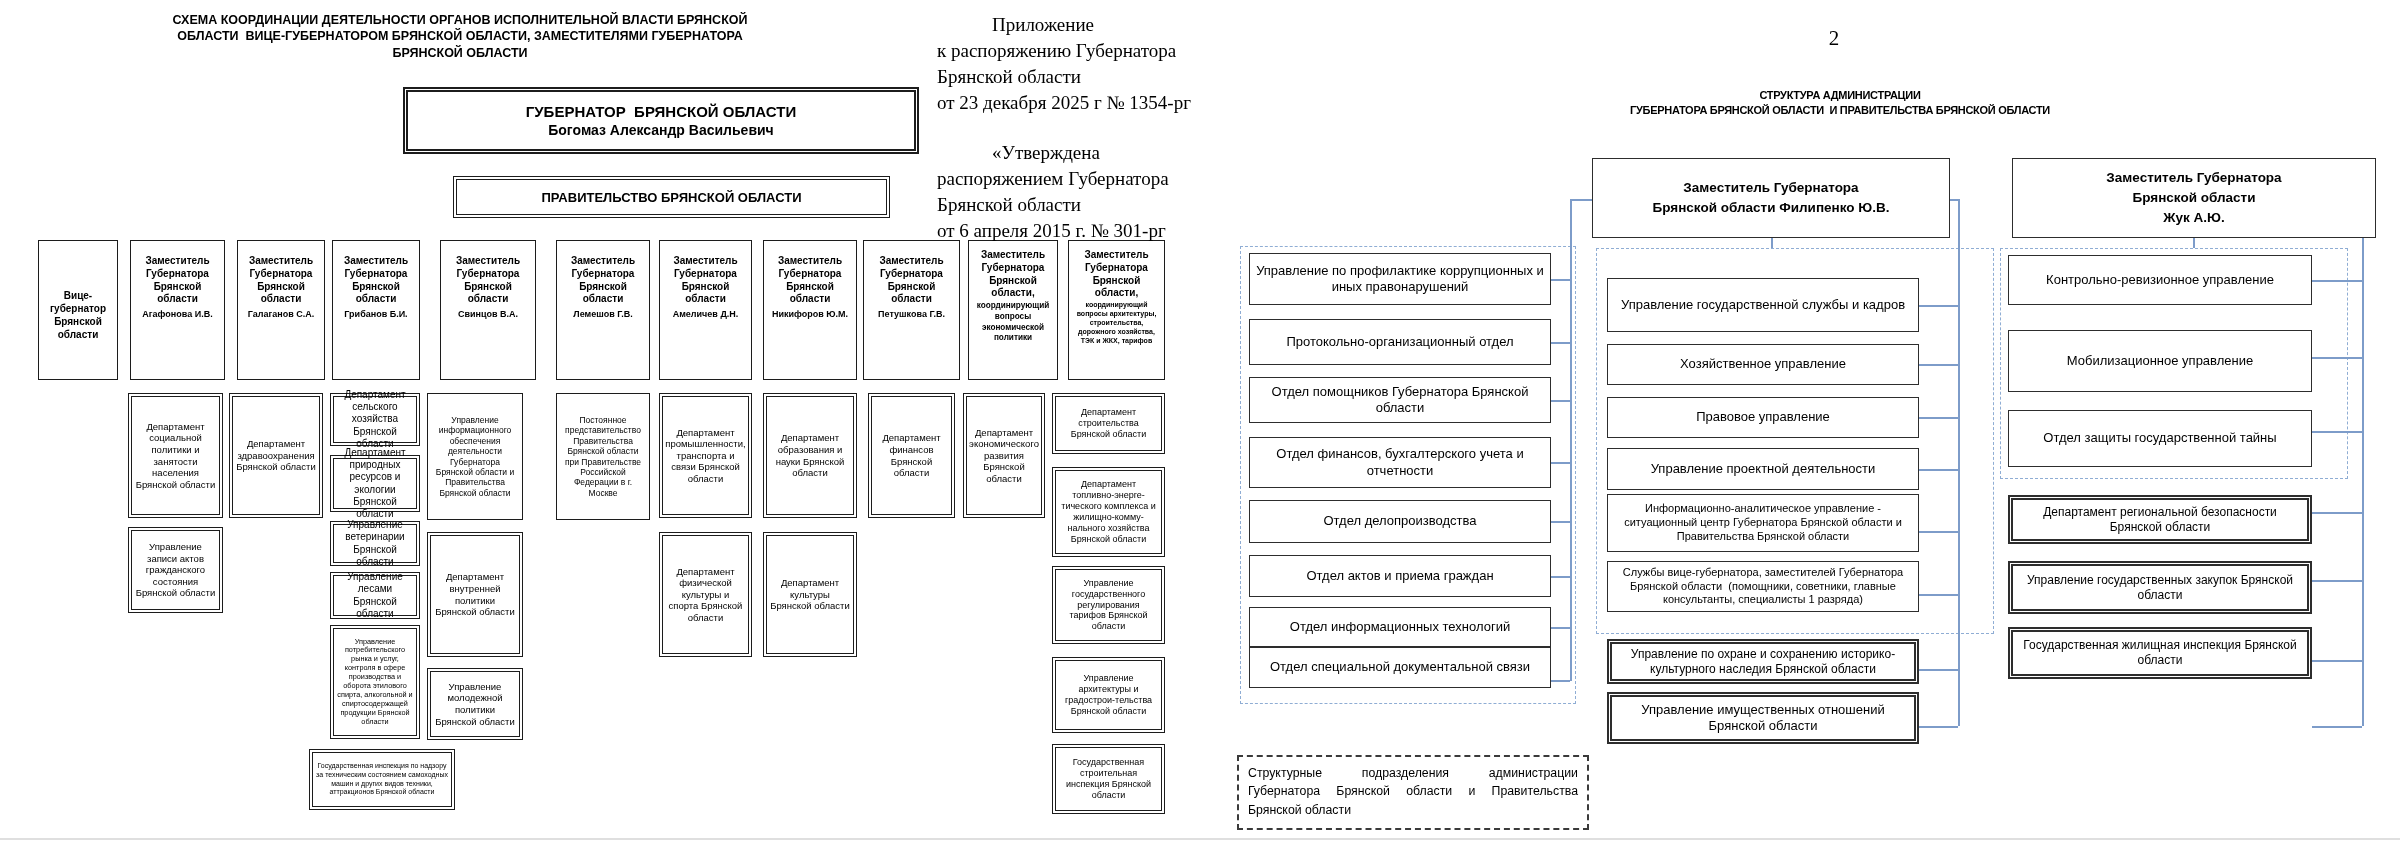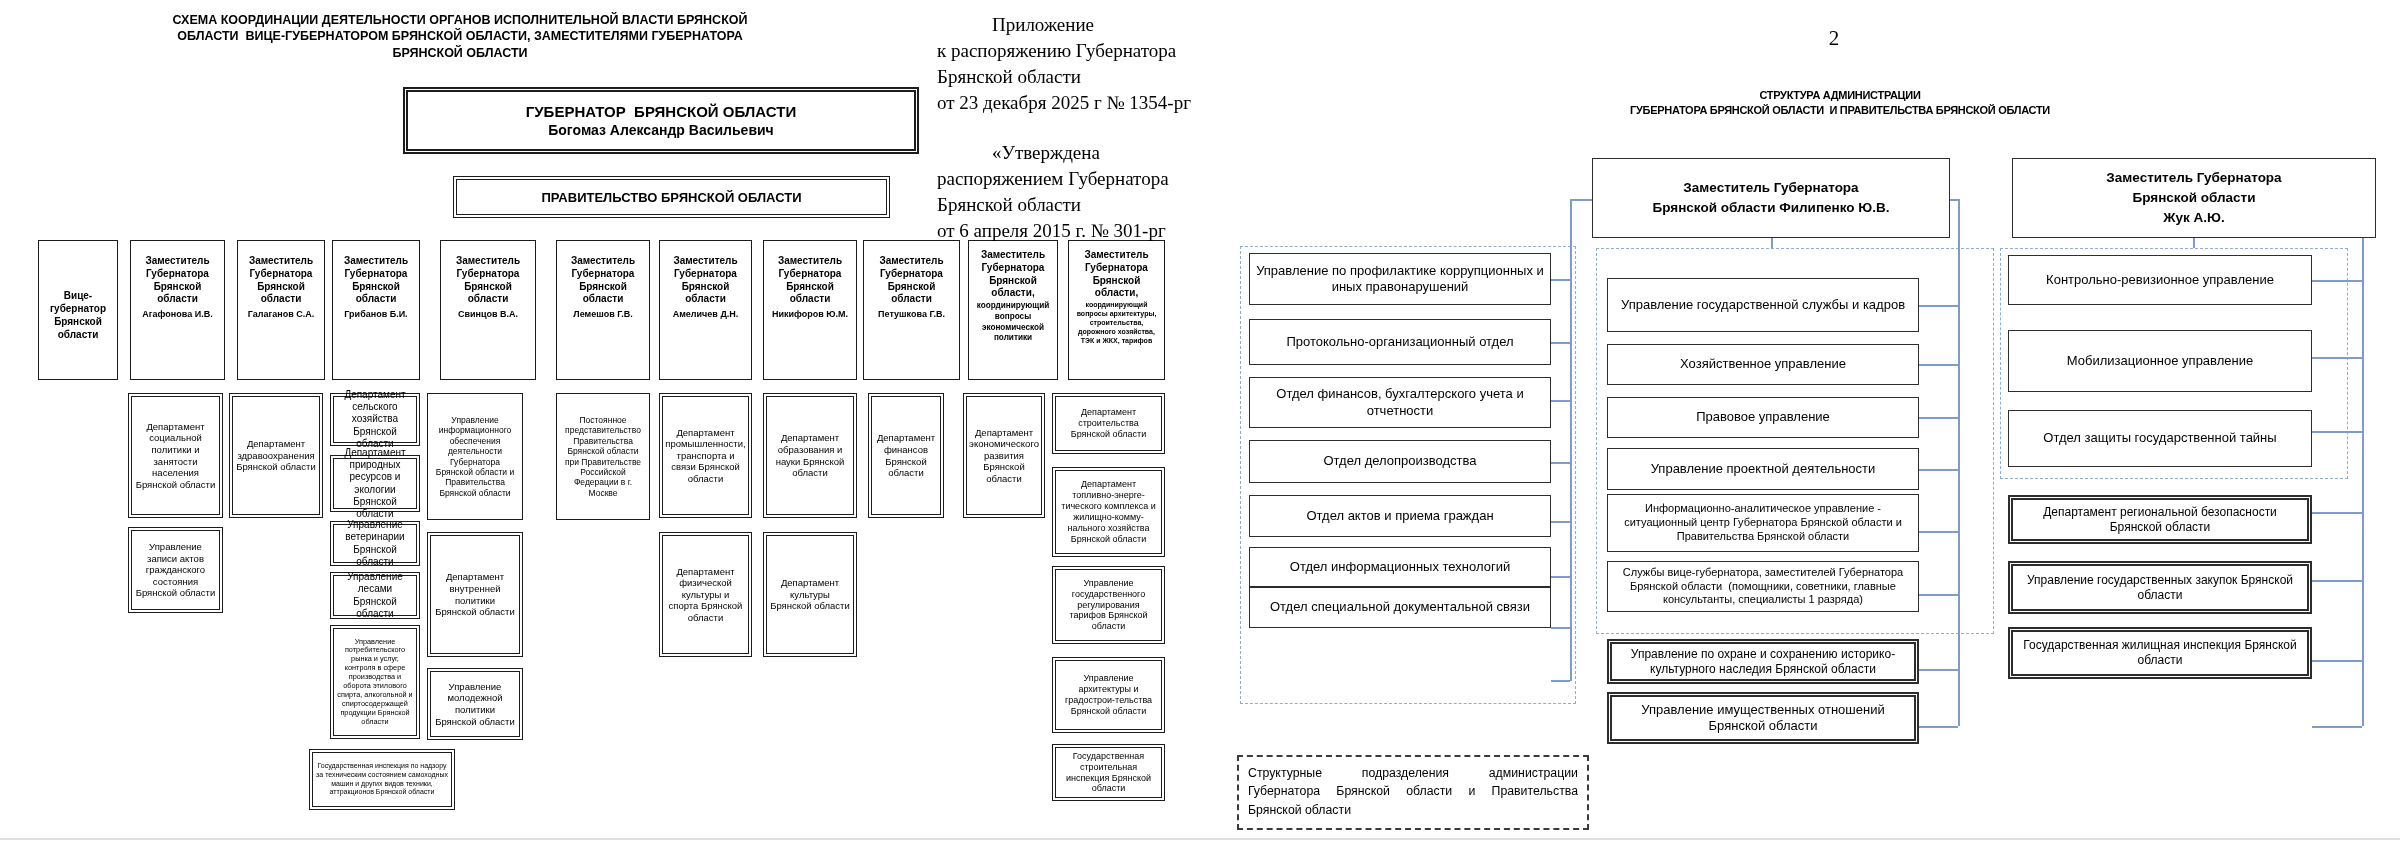--- a/index.html
+++ b/index.html
@@ -133,32 +133,32 @@
     <div class="b f85" style="height:127px;">Постоянное представительство Правительства Брянской области при Правительстве Российской Федерации в г. Москве</div>
   </div>
   <div class="col" style="left:659px;width:93px;">
     <div class="b dbl" style="height:125px;margin-bottom:14px;">Департамент промышленности, транспорта и связи Брянской области</div>
     <div class="b dbl" style="height:125px;">Департамент физической культуры и спорта Брянской области</div>
   </div>
   <div class="col" style="left:763px;width:94px;">
     <div class="b dbl" style="height:125px;margin-bottom:14px;">Департамент образования и науки Брянской области</div>
     <div class="b dbl" style="height:125px;">Департамент культуры Брянской области</div>
   </div>
-  <div class="col" style="left:868px;width:76px;">
+  <div class="col" style="left:868px;width:87px;">
     <div class="b dbl" style="height:125px;">Департамент финансов Брянской области</div>
   </div>
   <div class="col" style="left:963px;width:82px;">
     <div class="b dbl" style="height:125px;">Департамент экономического развития Брянской области</div>
   </div>
   <div class="col" style="left:1052px;width:113px;">
     <div class="b dbl f9" style="height:61px;margin-bottom:13px;">Департамент строительства Брянской области</div>
     <div class="b dbl f9" style="height:90px;margin-bottom:9px;">Департамент топливно-энерге-тического комплекса и жилищно-комму-нального хозяйства Брянской области</div>
     <div class="b dbl f9" style="height:78px;margin-bottom:13px;">Управление государственного регулирования тарифов Брянской области</div>
     <div class="b dbl f9" style="height:76px;margin-bottom:11px;">Управление архитектуры и градострои-тельства Брянской области</div>
-    <div class="b dbl f9" style="height:57px;">Государственная строительная инспекция Брянской области</div>
+    <div class="b dbl f9" style="height:70px;">Государственная строительная инспекция Брянской области</div>
   </div>
 
   <div class="abs b dbl f7 wide-box">Государственная инспекция по надзору за техническим состоянием самоходных машин и других видов техники, аттракционов Брянской области</div>
 
   <div class="abs annot">
     <div class="ind">Приложение</div>
     <div>к распоряжению Губернатора</div>
     <div>Брянской области</div>
     <div>от 23 декабря 2025 г № 1354-рг</div>
     <div class="blank"></div>
@@ -219,20 +219,21 @@
   </div>
   <div class="abs rhead" style="left:2012px;width:364px;">
     <div>Заместитель Губернатора</div>
     <div>Брянской области</div>
     <div>Жук А.Ю.</div>
   </div>
 
   <div class="rcol" style="left:1249px;top:253px;width:302px;">
     <div class="rb" style="height:52px;margin-bottom:14px;">Управление по профилактике коррупционных и иных правонарушений</div>
     <div class="rb" style="height:46px;margin-bottom:12px;">Протокольно-организационный отдел</div>
+    <div class="rb" style="height:46px;margin-bottom:14px;">Отдел помощников Губернатора Брянской области</div>
     <div class="rb" style="height:51px;margin-bottom:12px;">Отдел финансов, бухгалтерского учета и отчетности</div>
     <div class="rb" style="height:43px;margin-bottom:12px;">Отдел делопроизводства</div>
     <div class="rb" style="height:42px;margin-bottom:10px;">Отдел актов и приема граждан</div>
     <div class="rb" style="height:40px;">Отдел информационных технологий</div>
     <div class="rb" style="height:41px;margin-bottom:12px;">Отдел специальной документальной связи</div>
   </div>
 
   <div class="rcol" style="left:1607px;top:278px;width:312px;">
     <div class="rb" style="height:54px;margin-bottom:12px;">Управление государственной службы и кадров</div>
     <div class="rb" style="height:41px;margin-bottom:12px;">Хозяйственное управление</div>

